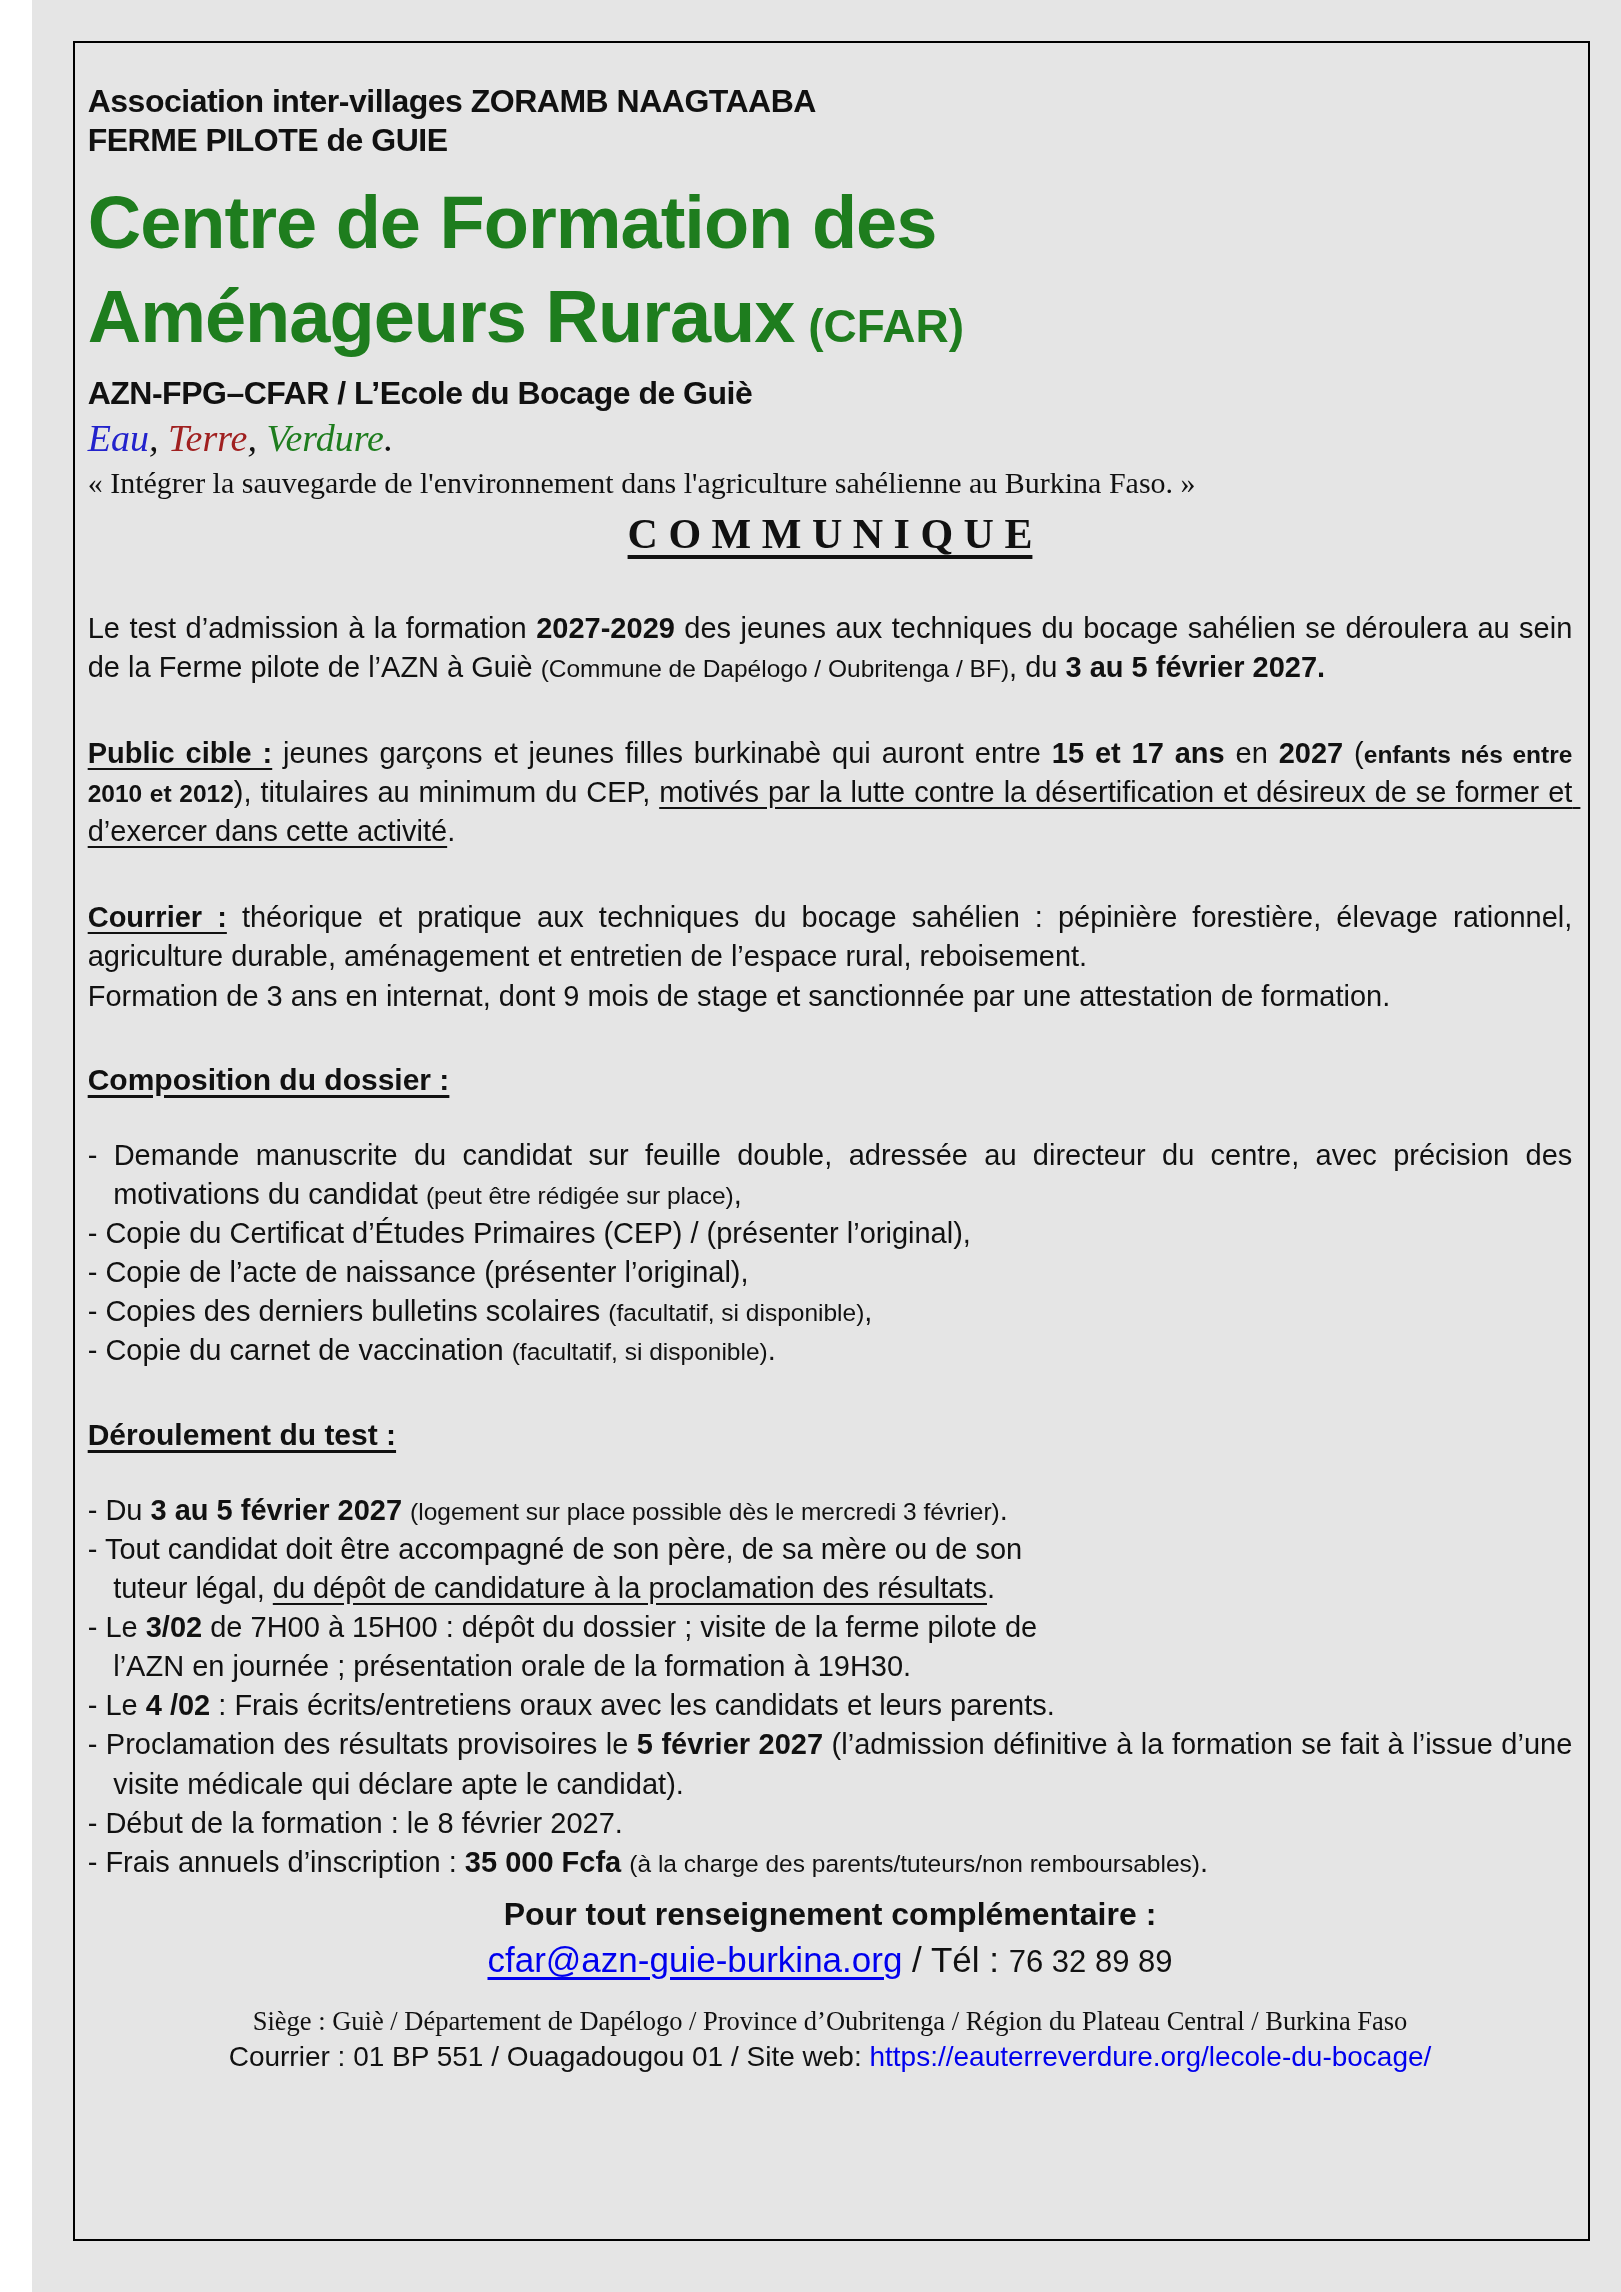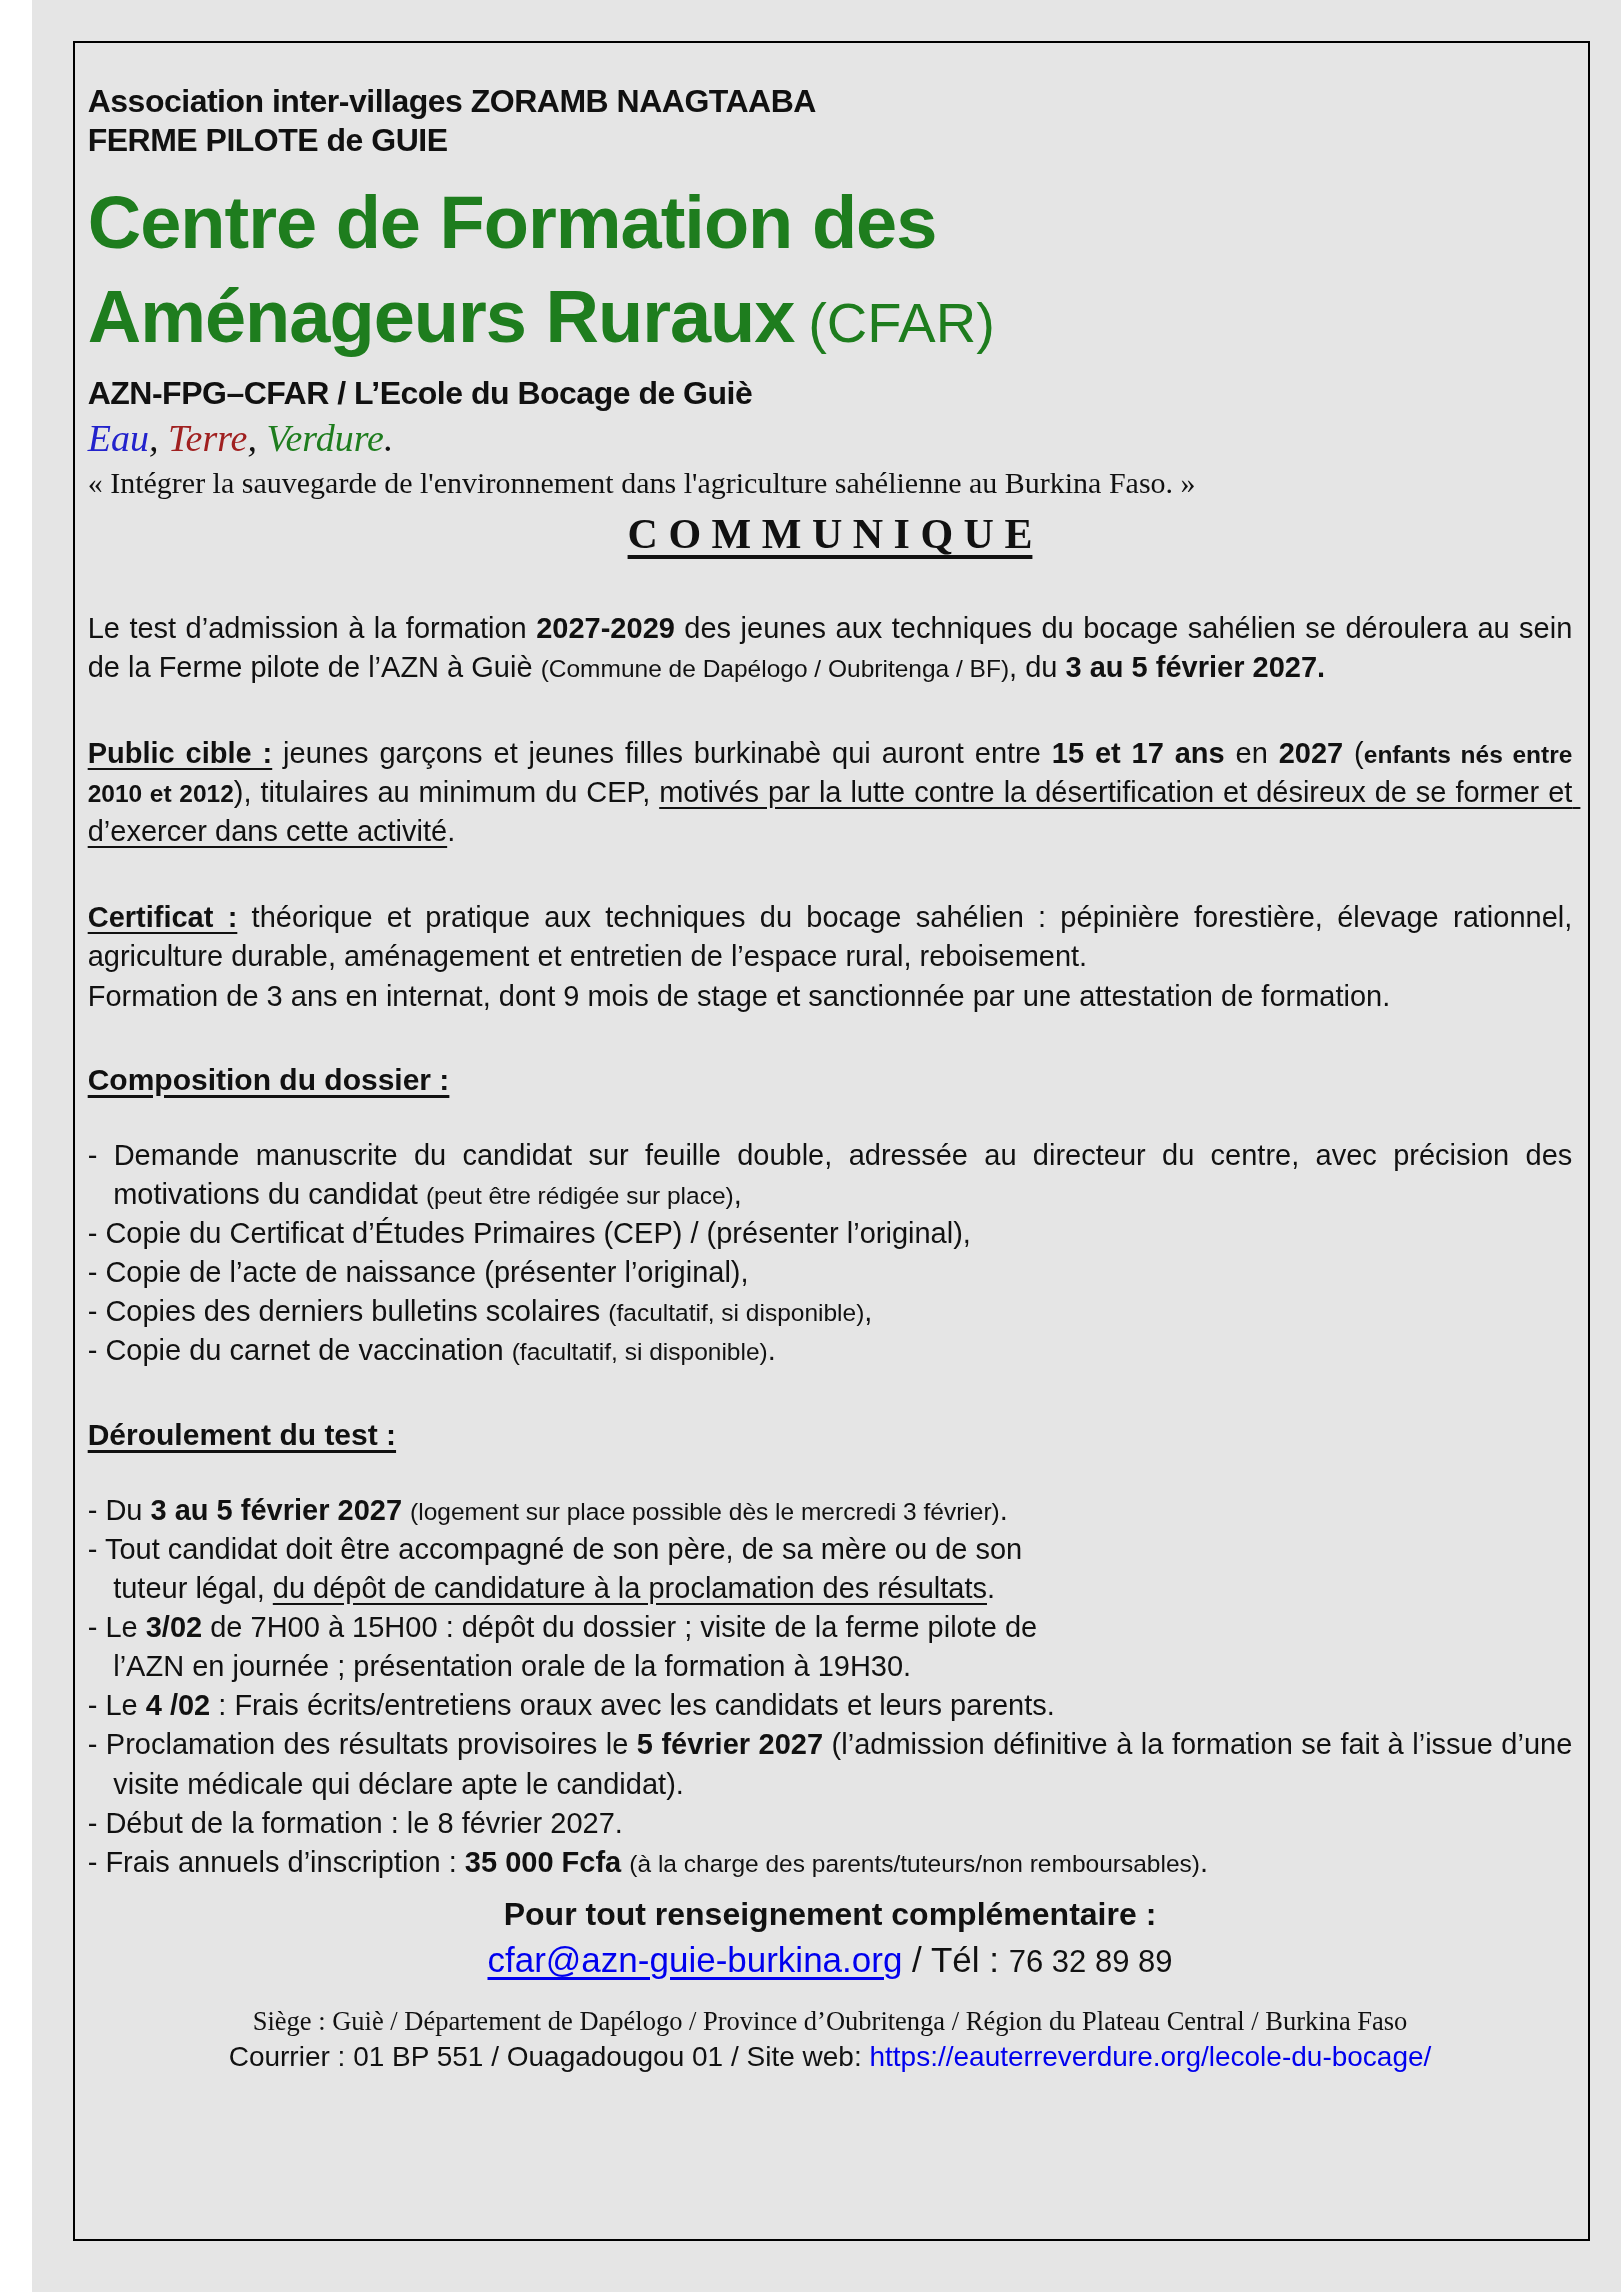--- a/index.html
+++ b/index.html
@@ -10,21 +10,21 @@
   .frame{
     position:absolute;left:41px;top:41px;width:1517px;height:2200px;
     border:2.9px solid #000;box-sizing:border-box;
     padding:39px 15.7px 0 12.7px;overflow:hidden;
   }
   .org{font-weight:700;font-size:32px;line-height:1.22;letter-spacing:-0.5px;}
   .main-title{
     margin:15.7px 0 0 0;font-size:74px;line-height:1.28;font-weight:700;
     color:#1e7d1e;letter-spacing:-1px;
   }
-  .acronym{font-weight:400;font-size:56px;margin-left:13.7px;letter-spacing:0;}
+  .acronym{font-weight:700;font-size:46px;margin-left:13.7px;letter-spacing:0;}
   .subtitle{font-weight:700;font-size:32px;margin-top:9.8px;letter-spacing:-0.5px;}
   .motto{font-family:"Liberation Serif",serif;font-style:italic;font-size:38px;margin-top:3.9px;}
   .quote{font-family:"Liberation Serif",serif;font-size:30px;margin-top:5.9px;}
   .doc-heading{
     font-family:"Liberation Serif",serif;font-weight:700;font-size:42px;
     text-align:center;margin-top:9.8px;
   }
   .doc-heading span{text-decoration:underline;text-underline-offset:6.9px;}
   .body{font-size:29px;line-height:1.35;margin:0;text-align:justify;white-space:pre-wrap;}
   .hang{padding-left:25.5px;text-indent:-25.5px;}
@@ -64,21 +64,21 @@
     <div class="motto"><span class="c-blue">Eau</span><span>, </span><span class="c-red">Terre</span><span>, </span><span class="c-green">Verdure</span><span>.</span></div>
 
     <div class="quote">« Intégrer la sauvegarde de l'environnement dans l'agriculture sahélienne au Burkina Faso. »</div>
 
     <div class="doc-heading"><span>C O M M U N I Q U E</span></div>
 
     <p class="body mt-para"><span>Le test d’admission à la formation </span><span class="b">2027-2029</span><span> des jeunes aux techniques du bocage sahélien se déroulera au sein de la Ferme pilote de l’AZN à Guiè </span><span class="sm">(Commune de Dapélogo / Oubritenga / BF)</span><span>, du </span><span class="b">3 au 5 février 2027.</span></p>
 
     <p class="body mt-sec"><span class="b u">Public cible :</span><span> jeunes garçons et jeunes filles burkinabè qui auront entre </span><span class="b">15 et 17 ans</span><span> en </span><span class="b">2027</span><span> (</span><span class="b sm">enfants nés entre 2010 et 2012</span><span>), titulaires au minimum du CEP, </span><span class="u">motivés par la lutte contre la désertification et désireux de se former et d’exercer dans cette activité</span><span>.</span></p>
 
-    <p class="body mt-sec"><span class="b u">Certificat :</span><span> théorique et pratique aux techniques du bocage sahélien : pépinière forestière, élevage rationnel, agriculture durable, aménagement et entretien de l’espace rural, reboisement.</span></p>
+    <p class="body mt-sec"><span class="b u">Courrier :</span><span> théorique et pratique aux techniques du bocage sahélien : pépinière forestière, élevage rationnel, agriculture durable, aménagement et entretien de l’espace rural, reboisement.</span></p>
     <p class="body"><span>Formation de 3 ans en internat, dont 9 mois de stage et sanctionnée par une attestation de formation.</span></p>
 
     <p class="sec-heading mt-sec"><span>Composition du dossier :</span></p>
 
     <div class="mt-list">
       <p class="body hang"><span>- Demande manuscrite du candidat sur feuille double, adressée au directeur du centre, avec précision des motivations du candidat </span><span class="sm">(peut être rédigée sur place)</span><span>,</span></p>
       <p class="body hang"><span>- Copie du Certificat d’Études Primaires (CEP) / (présenter l’original),</span></p>
       <p class="body hang"><span>- Copie de l’acte de naissance (présenter l’original),</span></p>
       <p class="body hang"><span>- Copies des derniers bulletins scolaires </span><span class="sm">(facultatif, si disponible)</span><span>,</span></p>
       <p class="body hang"><span>- Copie du carnet de vaccination </span><span class="sm">(facultatif, si disponible)</span><span>.</span></p>

